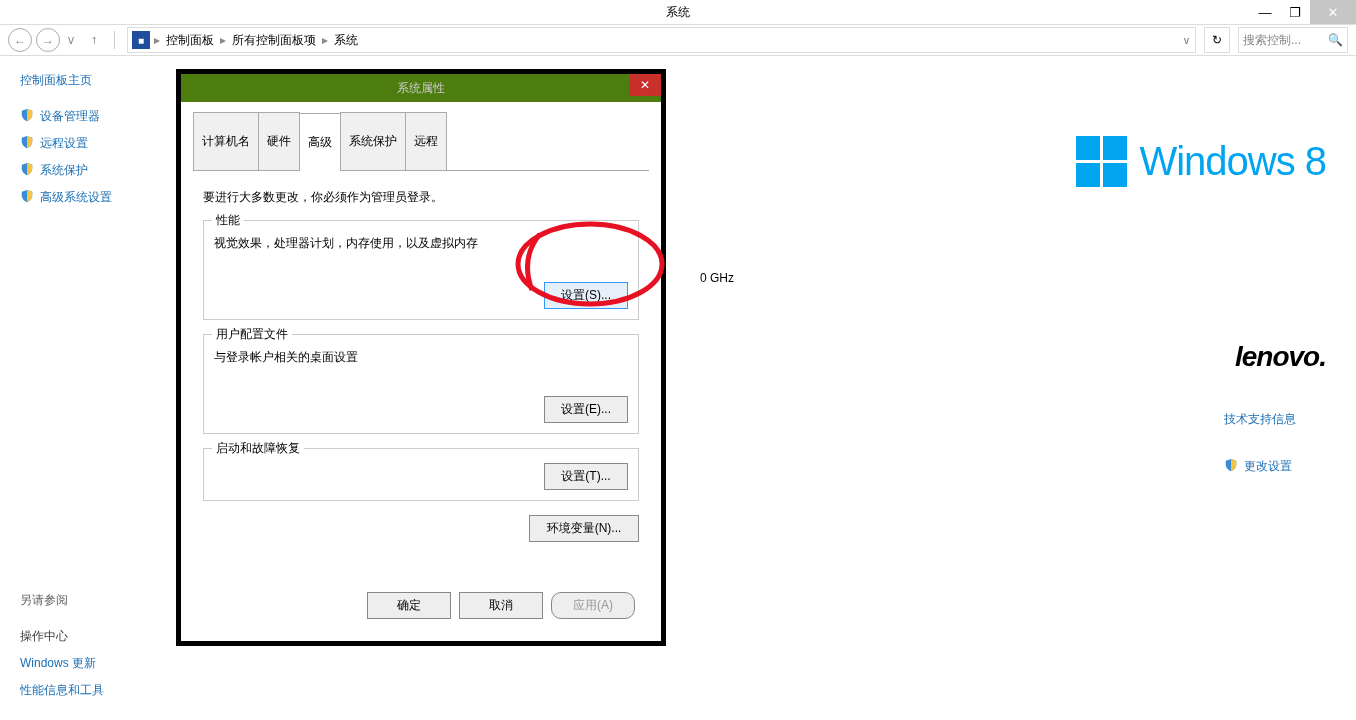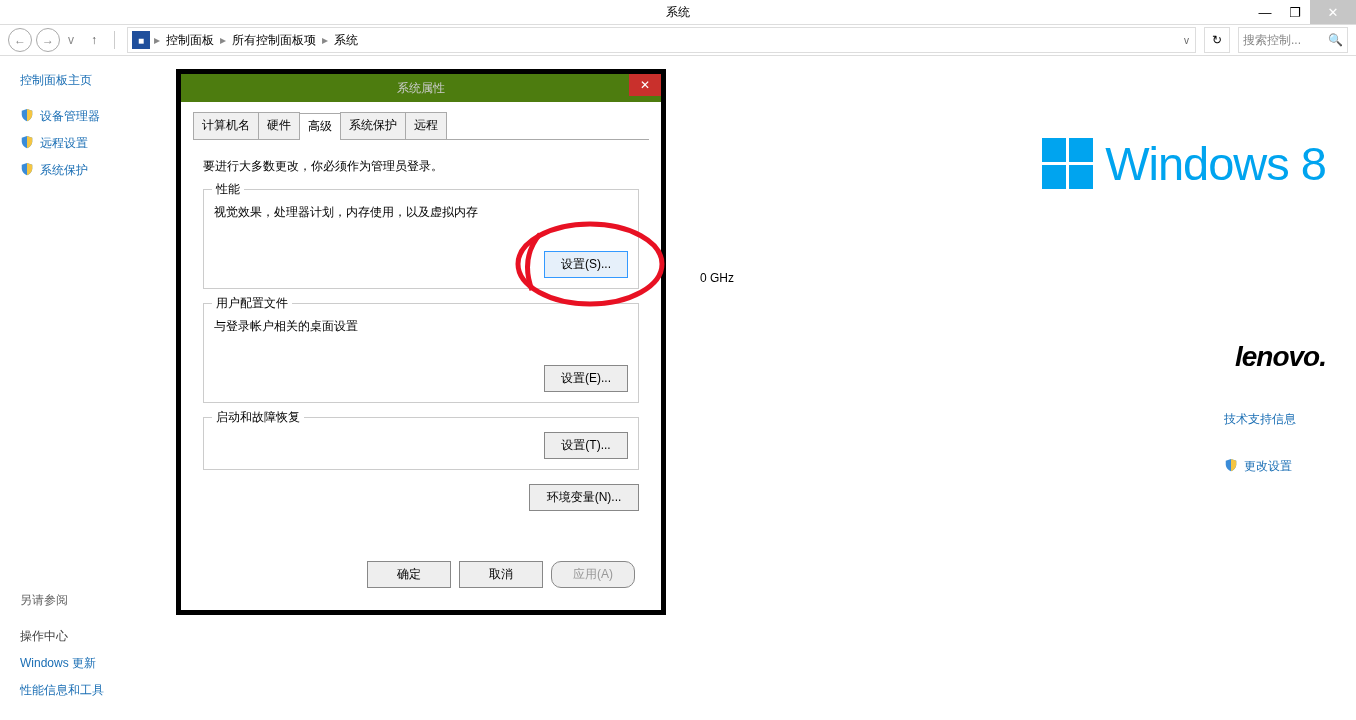--- a/index.html
+++ b/index.html
@@ -25,32 +25,32 @@
   .sidebar{width:170px;padding:16px 20px;}
   .sidebar-title{color:#1a6eb4;margin-bottom:14px;}
   .sidebar-link{color:#1a6eb4;padding:5px 0;display:flex;align-items:center;gap:6px;cursor:pointer;}
   .shield-icon{width:14px;height:14px;display:inline-block;}
   .sidebar-bottom{position:absolute;bottom:16px;left:20px;}
   .sidebar-bottom .sidebar-title{color:#666;}
   .content{flex:1;position:relative;}
   .branding{position:absolute;right:30px;top:80px;display:flex;align-items:center;gap:12px;}
   .win-logo-square{display:grid;grid-template-columns:24px 24px;grid-template-rows:24px 24px;gap:3px;}
   .win-logo-square div{background:#00a4ef;}
-  .win8-text{font-size:47px;color:#00a4ef;font-weight:300;letter-spacing:-1px;}
+  .win8-text{font-size:40px;color:#00a4ef;font-weight:300;letter-spacing:-1px;}
   .oem{position:absolute;right:30px;top:285px;font-family:Arial Black,Arial;font-size:28px;font-weight:900;font-style:italic;color:#000;letter-spacing:-1px;}
   .right-links{position:absolute;right:60px;top:355px;display:flex;flex-direction:column;gap:30px;}
   .right-link{color:#1a6eb4;cursor:pointer;display:flex;align-items:center;gap:6px;}
   .ghz-text{position:absolute;left:490px;top:215px;font-size:12px;}
   
   .dialog{position:absolute;left:177px;top:70px;width:480px;background:#fff;border:4px solid #000;z-index:10;box-shadow:0 0 0 1px #000;}
   .dialog-titlebar{height:28px;background:#4d7c0f;color:#ccc;display:flex;align-items:center;justify-content:center;position:relative;}
   .dialog-close{position:absolute;right:0;top:0;width:32px;height:22px;background:#c9302c;color:#fff;display:flex;align-items:center;justify-content:center;font-size:12px;}
   .dialog-body{padding:10px 12px 12px 12px;background:#fff;}
   .tab-strip{display:flex;border-bottom:1px solid #aaa;margin-bottom:0;}
-  .tab{padding:4px 8px;border:1px solid #aaa;border-bottom:none;background:#f0f0f0;margin-right:-1px;font-size:12px;cursor:pointer;}
+  .tab{padding:20px 8px;border:1px solid #aaa;border-bottom:none;background:#f0f0f0;margin-right:-1px;font-size:12px;cursor:pointer;}
   .tab.active{background:#fff;position:relative;top:1px;padding-bottom:5px;}
   .tab-content{border:0;padding:14px 10px 4px 10px;}
   .admin-note{margin:4px 0 14px 0;}
   .group{border:1px solid #ccc;padding:14px 10px 10px 10px;margin-bottom:14px;position:relative;}
   .group-title{position:absolute;top:-9px;left:8px;background:#fff;padding:0 4px;font-size:12px;}
   .group-desc{margin:0 0 30px 0;}
   .group-btn-row{display:flex;justify-content:flex-end;}
   .win-button{min-width:84px;padding:4px 10px;border:1px solid #888;background:#eee;font-size:12px;cursor:pointer;font-family:inherit;}
   .win-button.highlight{border:1px solid #3399ff;background:#e6f0fa;}
   .win-button:disabled{color:#999;border-radius:10px;}
@@ -114,20 +114,27 @@
           </svg></span>
       <span>远程设置</span>
     </div>
     <div class="sidebar-link">
       <span><svg class="shield-icon" viewBox="0 0 16 16">
             <path d="M8 1l6 2v4c0 4-3 7-6 8-3-1-6-4-6-8V3z" fill="#3a8cd8"></path>
             <path d="M8 1l6 2v4c0 4-3 7-6 8V1z" fill="#f5c542"></path>
           </svg></span>
       <span>系统保护</span>
     </div>
+    <div class="sidebar-link">
+      <span><svg class="shield-icon" viewBox="0 0 16 16">
+            <path d="M8 1l6 2v4c0 4-3 7-6 8-3-1-6-4-6-8V3z" fill="#3a8cd8"></path>
+            <path d="M8 1l6 2v4c0 4-3 7-6 8V1z" fill="#f5c542"></path>
+          </svg></span>
+      <span>高级系统设置</span>
+    </div>
 
     <div class="sidebar-bottom">
       <div class="sidebar-title">另请参阅</div>
       <div class="sidebar-link" style="color:#404040">操作中心</div>
       <div class="sidebar-link" style="color:#1a6eb4">Windows 更新</div>
       <div class="sidebar-link" style="color:#1a6eb4">性能信息和工具</div>
     </div>
   </div>
 
   <div class="content">

